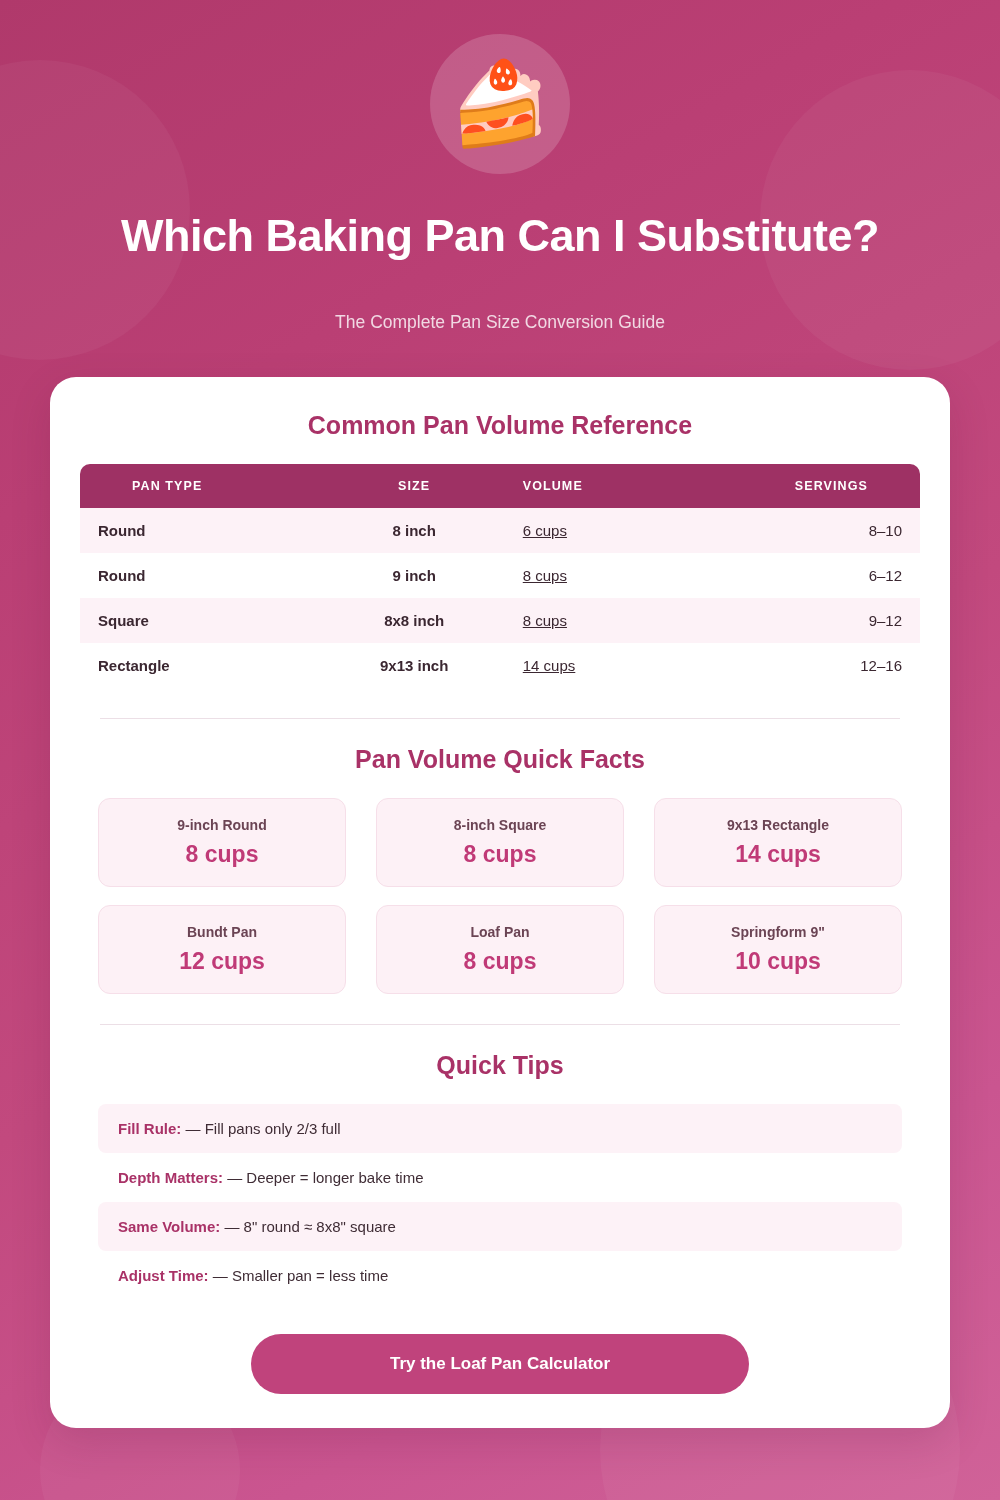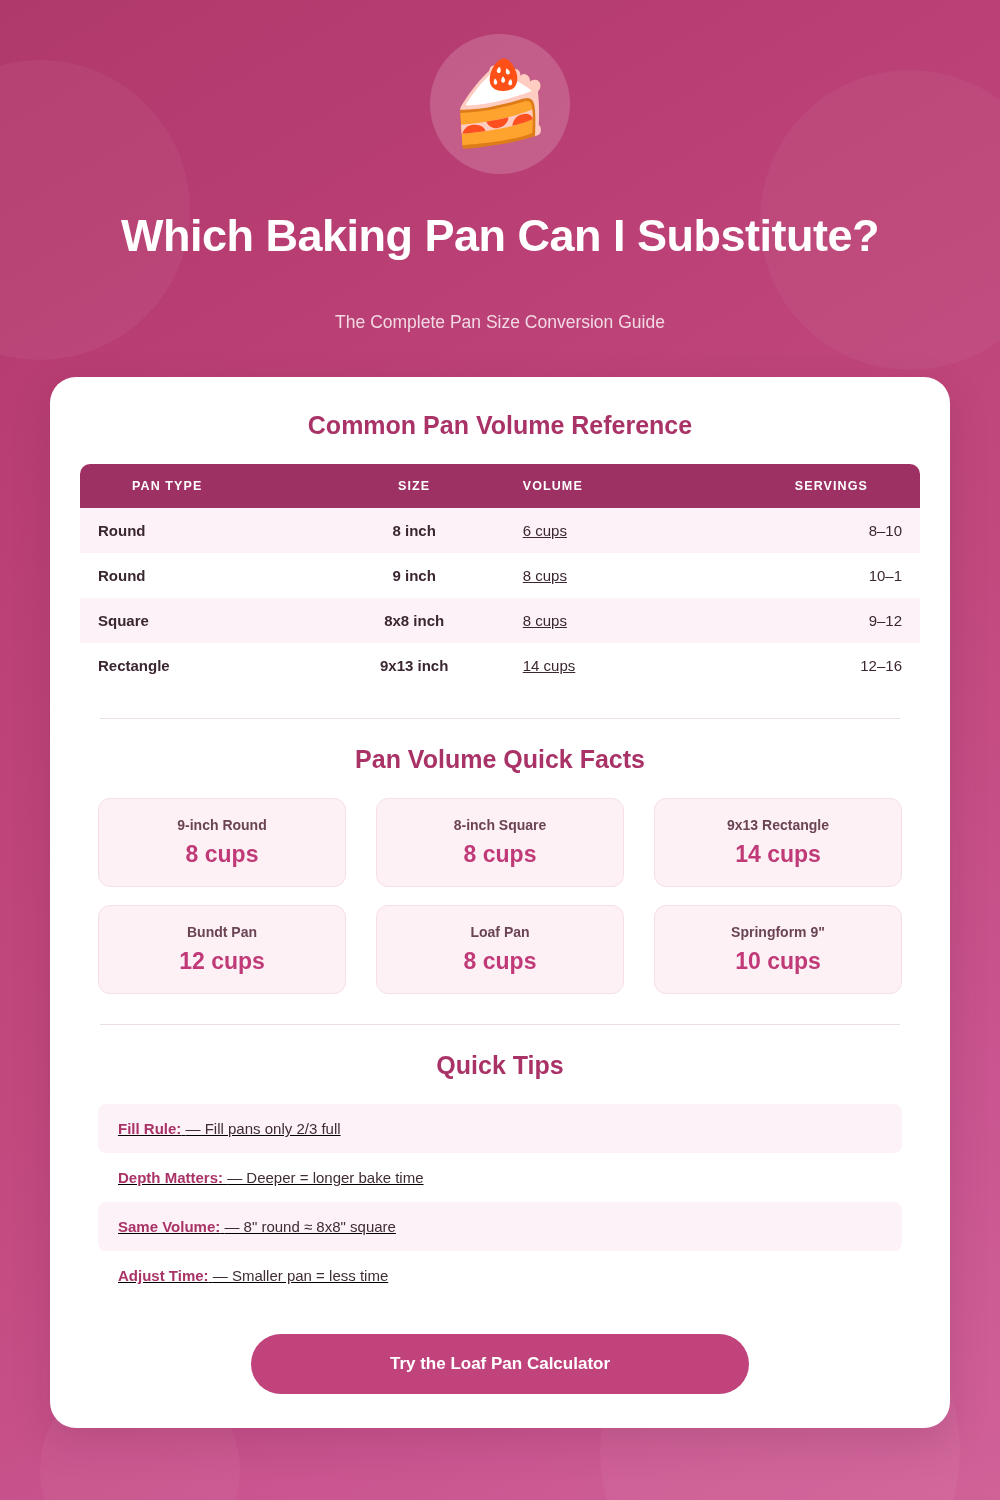--- a/index.html
+++ b/index.html
@@ -141,21 +141,21 @@
     color: #6b4454;
     margin-bottom: 8px;
   }
   .fact-value {
     font-size: 23px;
     font-weight: bold;
     color: #c03a77;
   }
 
   
-  .tips-list { padding: 0 18px; text-decoration: underline; }
+  .tips-list { padding: 0 18px; }
   .tip-row {
     padding: 16px 20px;
     font-size: 15px;
     color: #3f2c35;
     border-radius: 8px;
   }
   .tip-row.shaded { background: #fdf2f7; }
   .tip-label {
     font-weight: bold;
     color: #a93267;
@@ -212,21 +212,21 @@
         <tr class="odd">
           <td class="col-type">Round</td>
           <td class="col-size">8 inch</td>
           <td class="col-vol">6 cups</td>
           <td class="col-serv">8–10</td>
         </tr>
         <tr class="even">
           <td class="col-type">Round</td>
           <td class="col-size">9 inch</td>
           <td class="col-vol">8 cups</td>
-          <td class="col-serv">10–1</td>
+          <td class="col-serv">6–12</td>
         </tr>
         <tr class="odd">
           <td class="col-type">Square</td>
           <td class="col-size">8x8 inch</td>
           <td class="col-vol">8 cups</td>
           <td class="col-serv">9–12</td>
         </tr>
         <tr class="even">
           <td class="col-type">Rectangle</td>
           <td class="col-size">9x13 inch</td>

